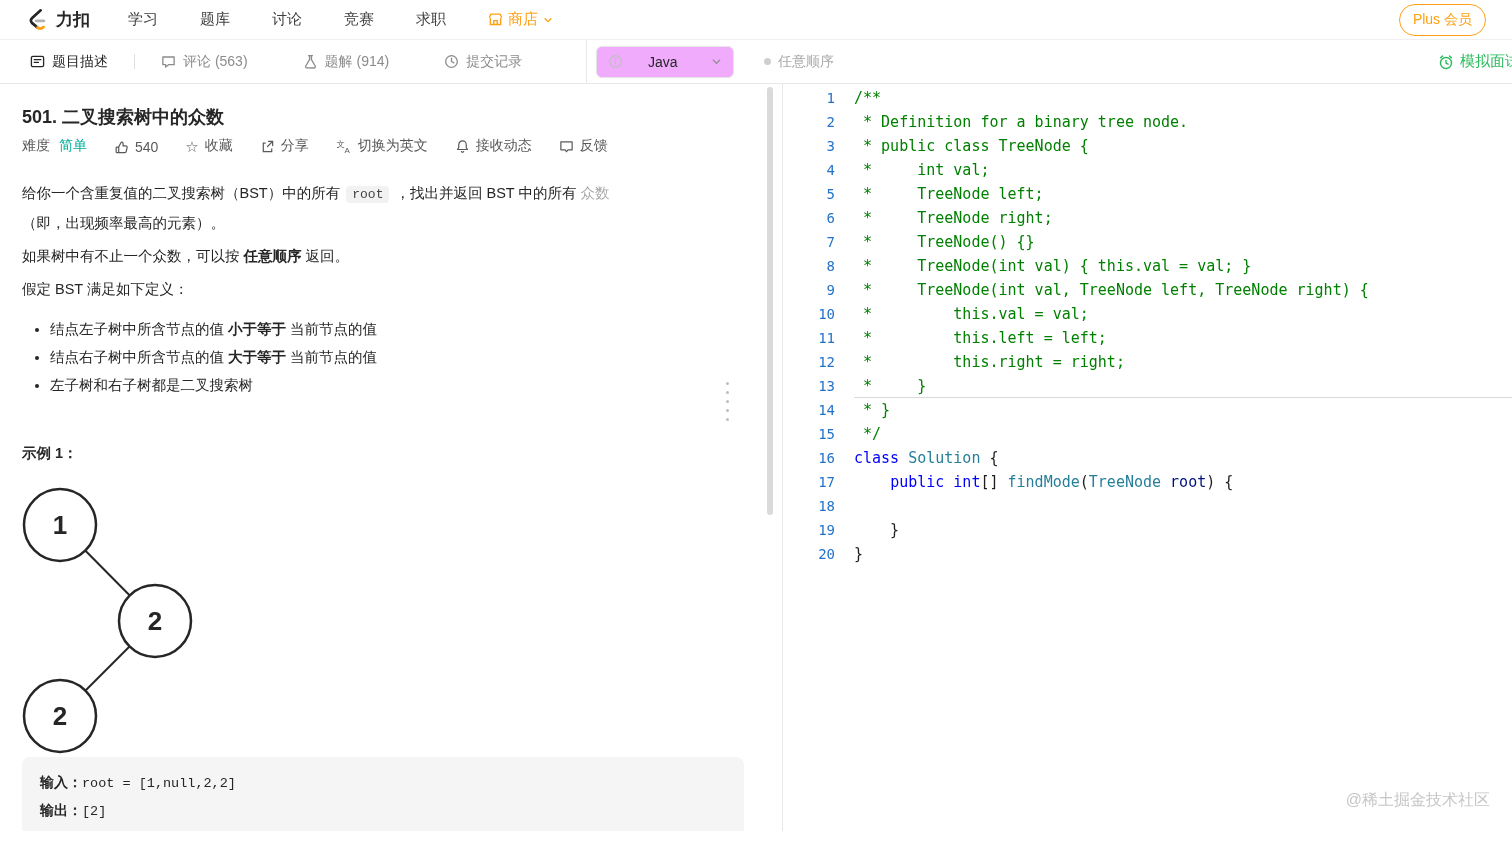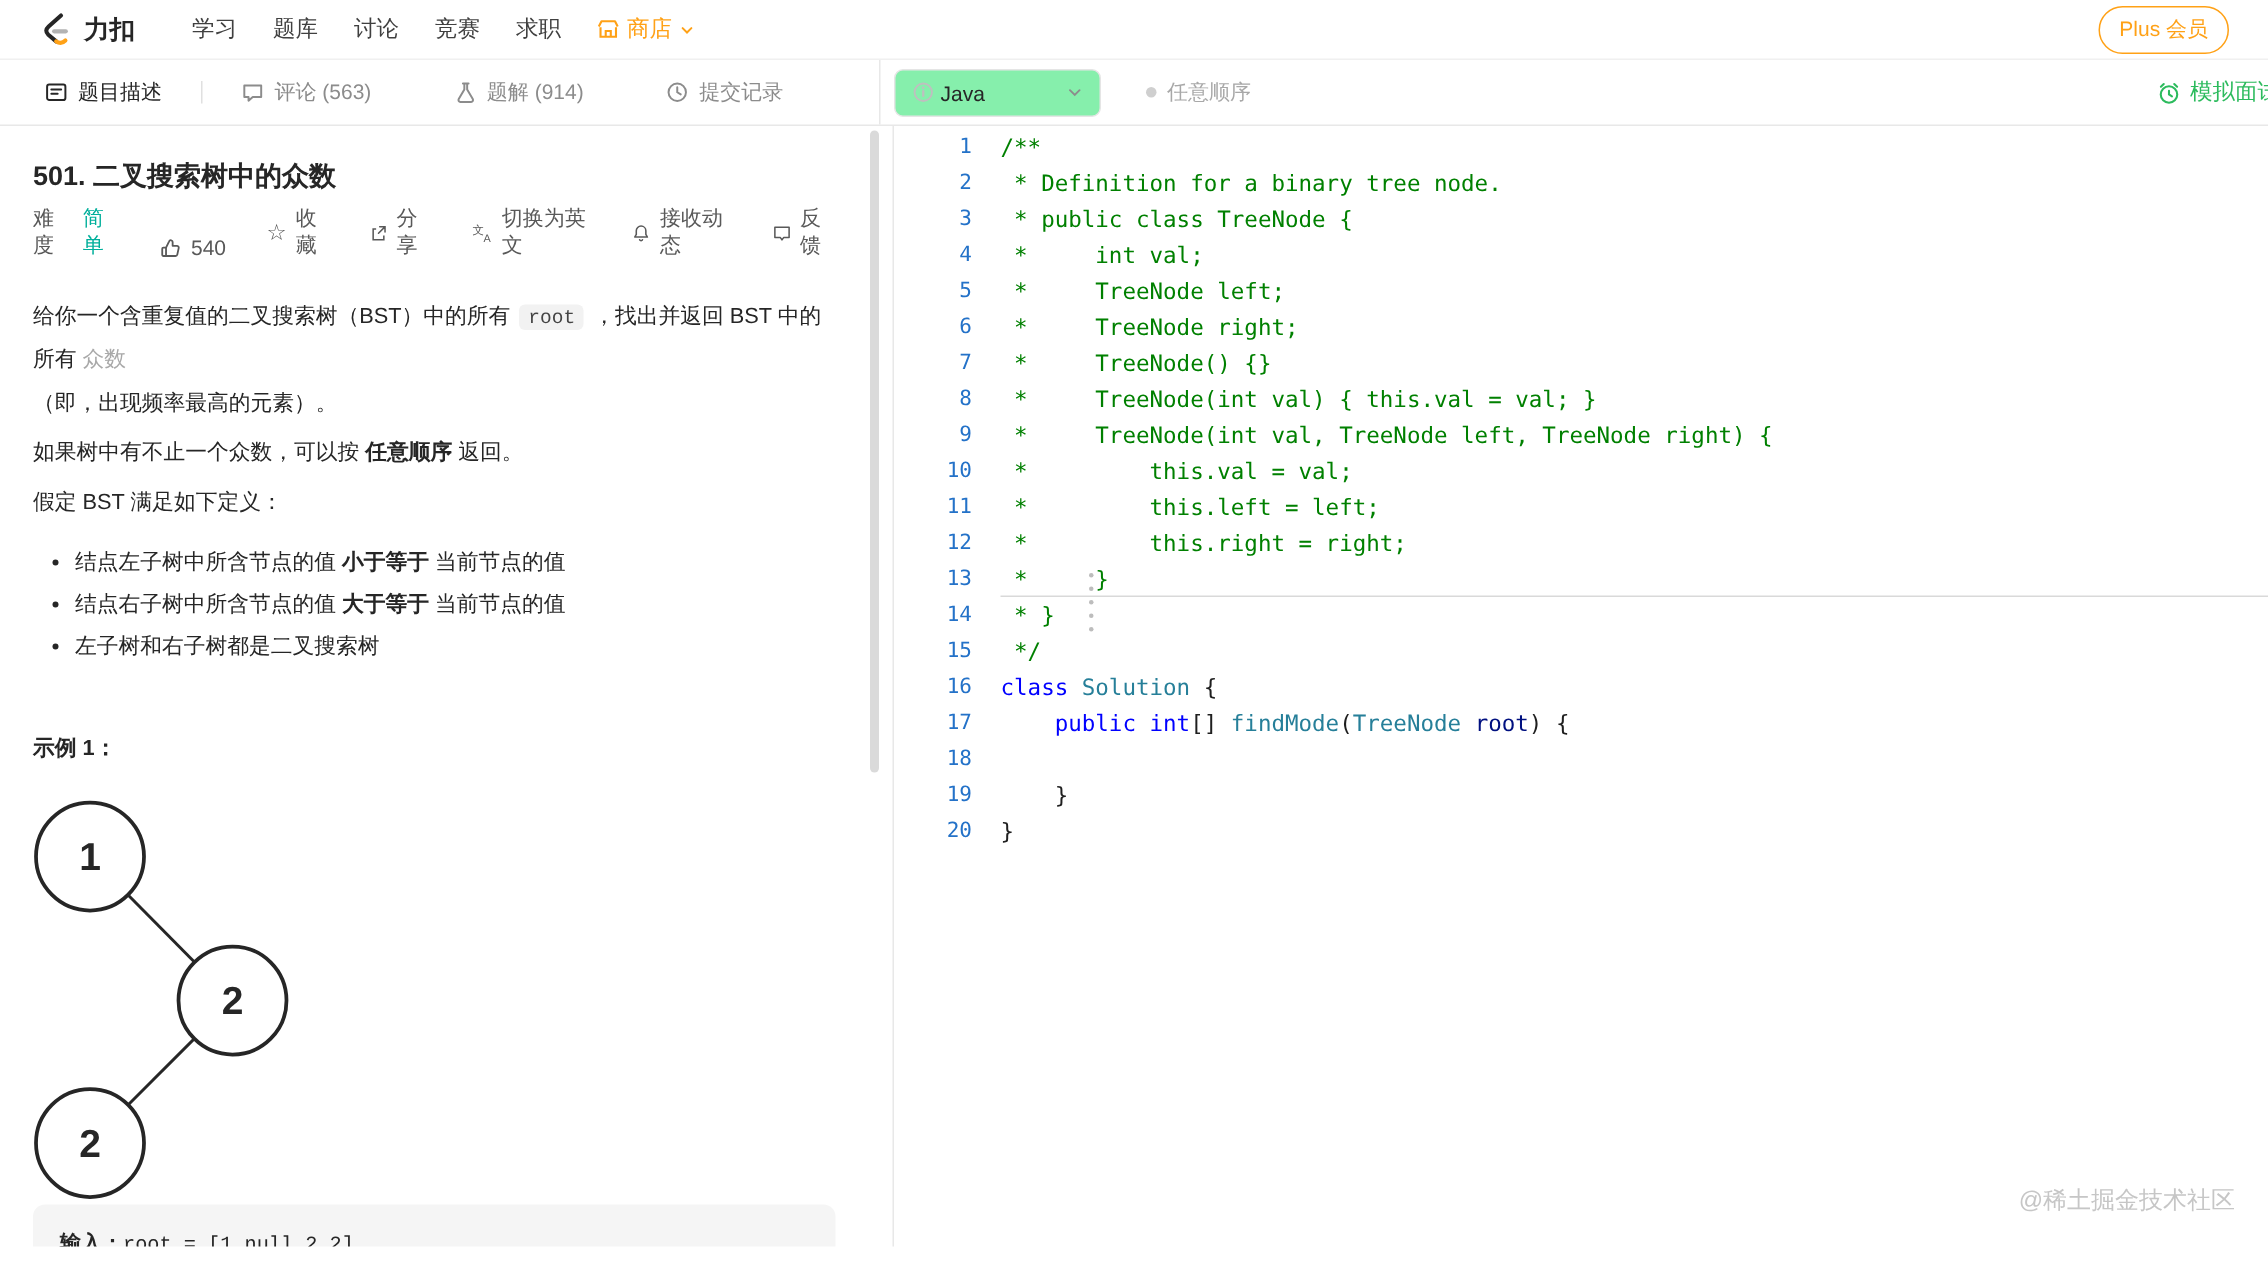--- a/index.html
+++ b/index.html
@@ -9,49 +9,49 @@
   }
   *{margin:0;padding:0;box-sizing:border-box}
   html,body{width:1512px;height:847px;overflow:hidden;background:#fff;
     font-family:"Liberation Sans","DejaVu Sans",sans-serif;color:#262626}
 
   
   .navbar{height:40px;display:flex;align-items:center;padding:0 26px;
     border-bottom:1px solid #f0f0f0;background:#fff}
   .logo{display:flex;align-items:center;gap:8px;cursor:pointer}
   .logo-text{font-size:17px;font-weight:700}
-  .nav-items{display:flex;align-items:center;gap:24px;margin-left:38px;font-size:15px;color:#404040}
+  .nav-items{display:flex;align-items:center;gap:42px;margin-left:38px;font-size:15px;color:#404040}
   .nav-item{cursor:pointer;display:flex;align-items:center;gap:5px}
   .store{color:var(--accent)}
   .plus-btn{margin-left:auto;color:var(--accent);border:1px solid var(--accent);
     border-radius:16px;padding:6px 13px;font-size:14px;background:#fff;cursor:pointer;
     font-family:inherit}
 
   
   .tabbar{height:44px;display:flex;border-bottom:1px solid #e8e8e8;background:#fff}
   .tabbar-left{width:587px;flex-shrink:0;display:flex;align-items:center;
     padding:0 10px 0 30px;border-right:1px solid #e8e8e8}
   .tab{display:flex;align-items:center;gap:7px;font-size:14px;color:#8c8c8c;
     cursor:pointer;white-space:nowrap}
   .tab.active{color:#262626}
   .tab.mr{margin-right:55px}
   .tab-sep{width:1px;height:15px;background:#e0e0e0;margin:0 26px}
   .tabbar-right{flex:1;display:flex;align-items:center;padding-left:9px;overflow:hidden}
-  .java-select{display:flex;align-items:center;gap:4px;border:1px solid #e5e5e5;
-    border-radius:6px;padding:7px 11px;width:138px;font-size:14px;cursor:pointer;background:#86efac}
+  .java-select{display:flex;align-items:center;gap:25px;border:1px solid #e5e5e5;
+    border-radius:6px;padding:7px 11px;width:138px;font-size:14px;cursor:pointer;background:#f0abfc}
   .java-select .chev{margin-left:auto}
   .smart{display:flex;align-items:center;gap:7px;color:#a8a8a8;font-size:14px;
     margin-left:30px;cursor:pointer}
   .smart-dot{width:7px;height:7px;border-radius:50%;background:#cfcfcf;display:inline-block}
   .mock{margin-left:auto;display:flex;align-items:center;gap:6px;color:var(--green);
     font-size:15px;white-space:nowrap;flex-shrink:0;margin-right:-8px;cursor:pointer}
 
   
   .main{display:flex;height:747px;position:relative}
-  .left-panel{width:596px;flex-shrink:0;border-right:1px solid #e8e8e8;position:relative;
+  .left-panel{width:783px;flex-shrink:0;border-right:1px solid #e8e8e8;position:relative;
     overflow:hidden;padding:0 38px 0 22px;background:#fff}
   .drag-dots{position:absolute;left:724px;top:296px;display:flex;flex-direction:column;
     gap:6px;z-index:3;cursor:col-resize;padding:2px}
   .drag-dots i{width:3px;height:3px;border-radius:50%;background:#bdbdbd;display:block}
   .scroll-thumb{position:absolute;top:3px;right:9px;width:6px;height:428px;
     background:#dadada;border-radius:3px}
 
   
   .p-title{font-size:18px;font-weight:700;padding-top:21px;color:#262626}
   .meta{display:flex;align-items:flex-end;margin-top:8px;font-size:14px;color:#595959}

